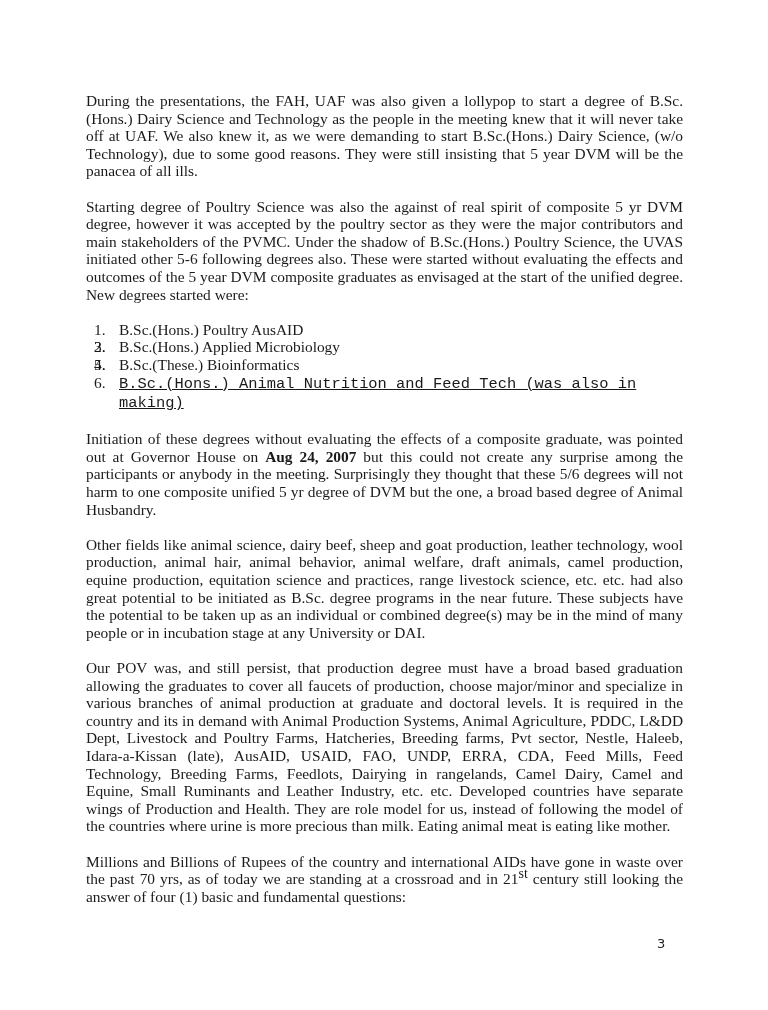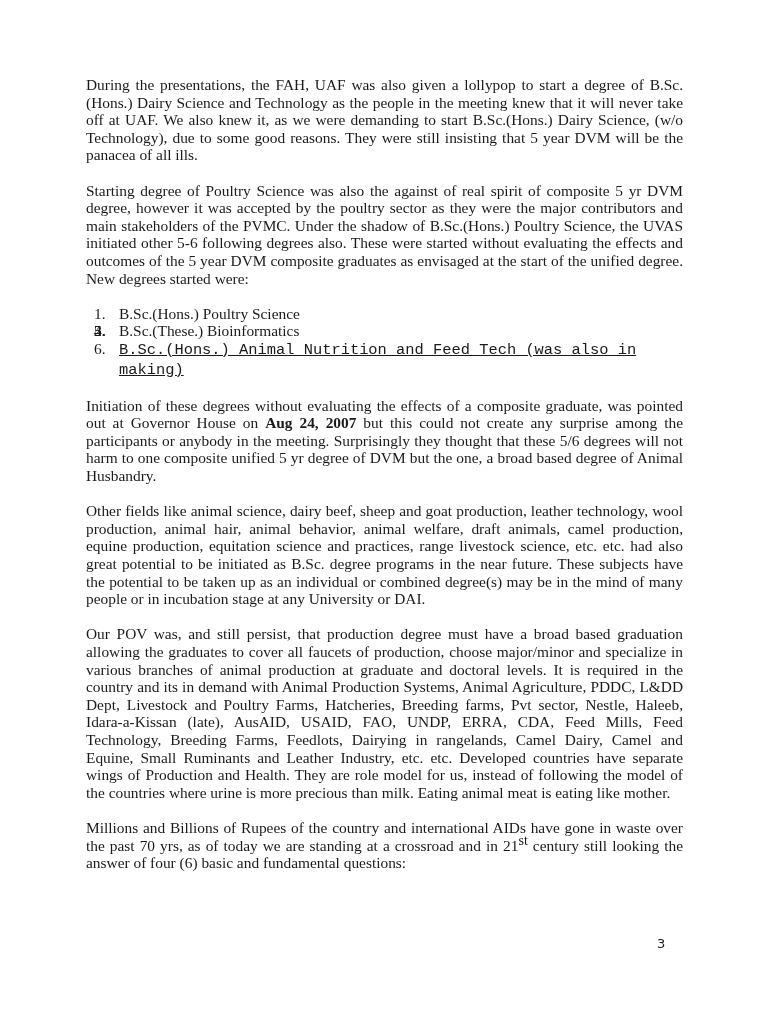--- a/index.html
+++ b/index.html
@@ -1,18 +1,18 @@
 <!DOCTYPE html>
 <html><head>
 <meta charset="utf-8">
 <style>
   html, body { margin: 0; padding: 0; background: #ffffff; }
   body { width: 768px; height: 1010px; position: relative; overflow: hidden; }
   .page {
-    position: absolute; left: 86px; top: 76px; width: 597px;
+    position: absolute; left: 86px; top: 92px; width: 597px;
     font-family: "Liberation Serif", serif; font-size: 15.4px; line-height: 17.6px;
     color: #1a1a1a; text-align: justify;
   }
   .para { margin: 0 0 17.6px 0; }
   .list { margin: 0 0 17.6px 0; padding: 0; list-style: none; text-align: left; }
   .list li { position: relative; padding-left: 33px; margin-left: 0; }
   .list li .num { position: absolute; left: 8px; }
   .ul { text-decoration: underline; font-family: Liberation Mono, monospace; }
   b { font-weight: bold; }
   sup { font-size: 14px; line-height: 0; vertical-align: 6px; }
@@ -22,30 +22,30 @@
   }
 </style>
 </head>
 <body>
 
 <div class="page">
   <p class="para">During the presentations, the FAH, UAF was also given a lollypop to start a degree of B.Sc.(Hons.) Dairy Science and Technology as the people in the meeting knew that it will never take off at UAF. We also knew it, as we were demanding to start B.Sc.(Hons.) Dairy Science, (w/o Technology), due to some good reasons. They were still insisting that 5 year DVM will be the panacea of all ills.</p>
   <p class="para">Starting degree of Poultry Science was also the against of real spirit of composite 5 yr DVM degree, however it was accepted by the poultry sector as they were the major contributors and main stakeholders of the PVMC. Under the shadow of B.Sc.(Hons.) Poultry Science, the UVAS initiated other 5-6 following degrees also. These were started without evaluating the effects and outcomes of the 5 year DVM composite graduates as envisaged at the start of the unified degree. New degrees started were:</p>
 
   <ol class="list">
-    <li><span class="num">1.</span><span>B.Sc.(Hons.) Poultry Science</span></li>
+    <li><span class="num">1.</span><span>B.Sc.(Hons.) Poultry AusAID</span></li>
     <li><span class="num">2.</span></li>
-    <li><span class="num">3.</span></li>
+    <li><span class="num">3.</span><span>B.Sc.(Hons.) Applied Microbiology</span></li>
     <li><span class="num">4.</span></li>
     <li><span class="num">5.</span><span>B.Sc.(These.) Bioinformatics</span></li>
     <li><span class="num">6.</span><span class="ul">B.Sc.(Hons.) Animal Nutrition and Feed Tech (was also in making)</span></li>
   </ol>
 
   <p class="para"><span>Initiation of these degrees without evaluating the effects of a composite graduate, was pointed out at Governor House on </span><b>Aug 24, 2007</b><span> but this could not create any surprise among the participants or anybody in the meeting. Surprisingly they thought that these 5/6 degrees will not harm to one composite unified 5 yr degree of DVM but the one, a broad based degree of Animal Husbandry.</span></p>
 
   <p class="para">Other fields like animal science, dairy beef, sheep and goat production, leather technology, wool production, animal hair, animal behavior, animal welfare, draft animals, camel production, equine production, equitation science and practices, range livestock science, etc. etc. had also great potential to be initiated as B.Sc. degree programs in the near future. These subjects have the potential to be taken up as an individual or combined degree(s) may be in the mind of many people or in incubation stage at any University or DAI.</p>
 
   <p class="para">Our POV was, and still persist, that production degree must have a broad based graduation allowing the graduates to cover all faucets of production, choose major/minor and specialize in various branches of animal production at graduate and doctoral levels. It is required in the country and its in demand with Animal Production Systems, Animal Agriculture, PDDC, L&amp;DD Dept, Livestock and Poultry Farms, Hatcheries, Breeding farms, Pvt sector, Nestle, Haleeb, Idara-a-Kissan (late), AusAID, USAID, FAO, UNDP, ERRA, CDA, Feed Mills, Feed Technology, Breeding Farms, Feedlots, Dairying in rangelands, Camel Dairy, Camel and Equine, Small Ruminants and Leather Industry, etc. etc. Developed countries have separate wings of Production and Health. They are role model for us, instead of following the model of the countries where urine is more precious than milk. Eating animal meat is eating like mother.</p>
 
-  <p class="para"><span>Millions and Billions of Rupees of the country and international AIDs have gone in waste over the past 70 yrs, as of today we are standing at a crossroad and in 21</span><sup>st</sup><span> century still looking the answer of four (6) basic and fundamental questions:</span></p>
+  <p class="para"><span>Millions and Billions of Rupees of the country and international AIDs have gone in waste over the past 70 yrs, as of today we are standing at a crossroad and in 21</span><sup>st</sup><span> century still looking the answer of four (1) basic and fundamental questions:</span></p>
 </div>
 
 <div class="page-number">3</div>
 
 </body></html>

